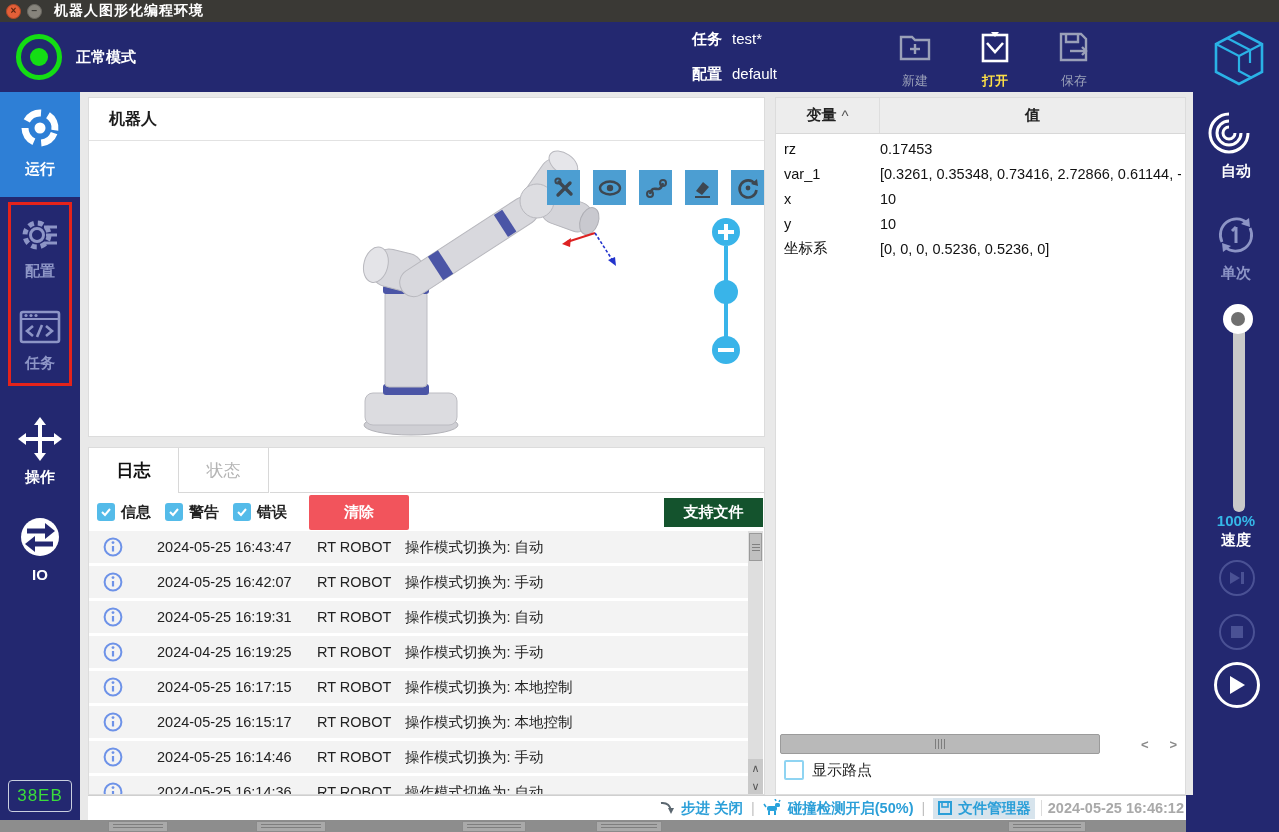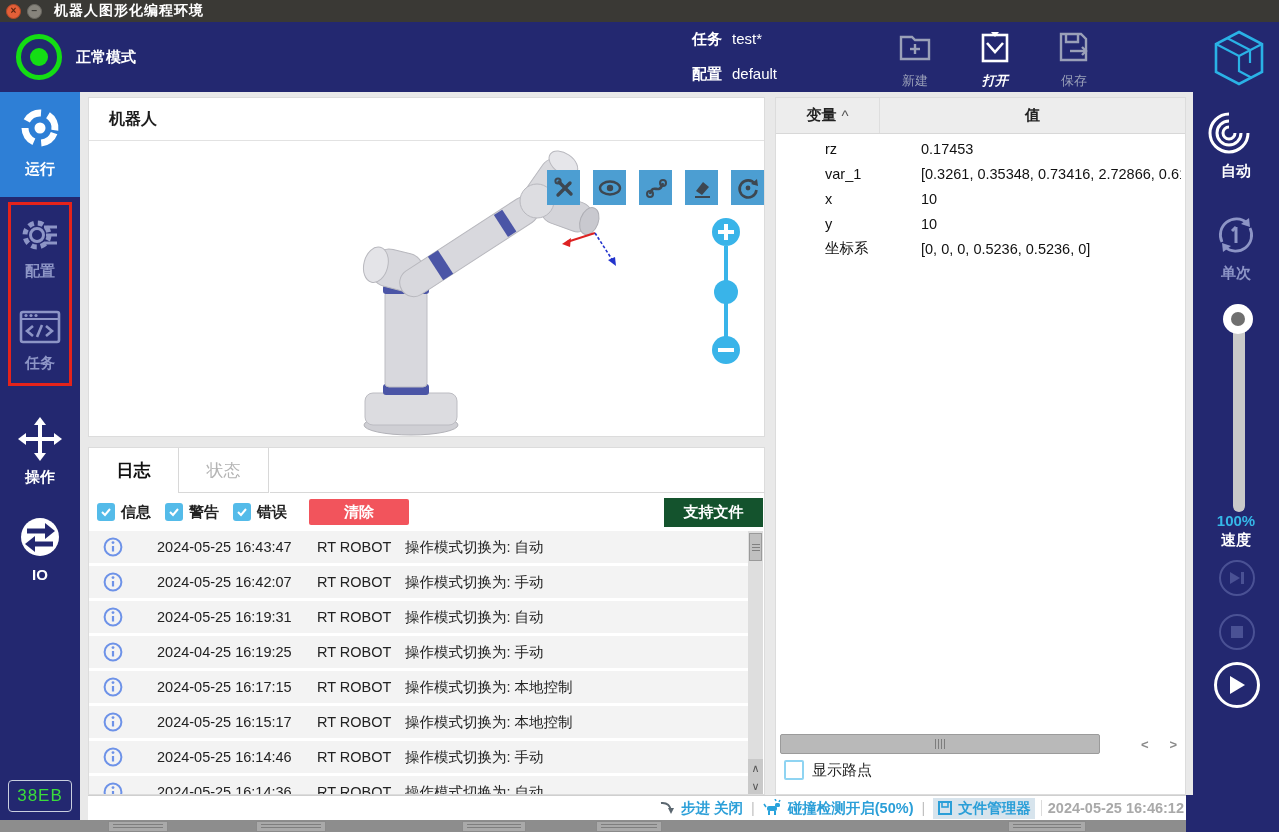--- a/index.html
+++ b/index.html
@@ -46,21 +46,21 @@
 
   
   .log-panel { left:88px; top:447px; width:677px; height:348px; background:#fff; border:1px solid #dcdcdc; overflow:hidden; }
   .tab { width:90px; height:45px; display:flex; align-items:center; justify-content:center; font-size:17px; border-right:1px solid #d8d8d8; border-bottom:1px solid #d8d8d8; background:#fff; }
   .tab.active { font-weight:bold; color:#111; border-bottom:none; }
   .tab.inactive { color:#b4b4b4; }
   .tabs-filler { position:absolute; left:181px; top:0; width:494px; height:45px; border-bottom:1px solid #d8d8d8; }
   .filter-row { position:absolute; left:0; top:45px; width:675px; height:38px; display:flex; align-items:center; }
   .cb { width:18px; height:18px; background:#54bbe9; border-radius:3px; display:flex; align-items:center; justify-content:center; }
   .cb-lbl { font-size:15px; font-weight:bold; color:#222; margin:0 14px 0 6px; }
-  .btn-clear { width:100px; height:26px; background:#f2545c; color:#fff; font-size:15px; font-weight:bold; border:none; border-radius:2px; margin-left:8px; }
+  .btn-clear { width:100px; height:35px; background:#f2545c; color:#fff; font-size:15px; font-weight:bold; border:none; border-radius:2px; margin-left:8px; }
   .btn-support { position:absolute; right:1px; top:50px; width:99px; height:29px; background:#14532d; color:#fff; font-size:15px; font-weight:bold; border:none; }
   .log-list { position:absolute; left:0; top:83px; width:660px; height:265px; overflow:hidden; }
   .log-row { height:35px; background:#f3f3f3; border-bottom:3px solid #fff; display:flex; align-items:center; font-size:14.5px; color:#222; }
   .log-time { margin-left:34px; width:160px; }
   .log-src { width:80px; }
   .log-msg { margin-left:8px; }
   .vscroll { position:absolute; right:1px; top:83px; width:15px; height:264px; background:#dedede; }
   .vthumb { position:absolute; left:1px; top:2px; width:13px; height:28px; background:#c0c0c0; border:1px solid #9a9a9a; display:flex; flex-direction:column; align-items:center; justify-content:center; gap:2px; }
   .grip-h { width:8px; height:1px; background:#808080; }
   .vbtn { position:absolute; left:0; width:15px; height:18px; background:#c9c9c9; color:#555; font-size:11px; display:flex; align-items:center; justify-content:center; }
@@ -130,21 +130,21 @@
     </svg>
     <div class="lbl">新建</div>
   </div>
 
   <div class="abs hdr-action white-ic" style="left:963px; top:6px;">
     <svg width="38" height="38" viewBox="0 0 38 38">
       <rect x="7" y="7" width="24" height="26" fill="none" stroke="#fff" stroke-width="2.6"></rect>
       <path d="M15 4 h8 l-4 5 z" fill="#fff"></path>
       <polyline points="11,15 19,24 27,15" fill="none" stroke="#fff" stroke-width="2.6"></polyline>
     </svg>
-    <div class="lbl" style="color:#ffffff; font-weight:bold;font-style:italic;">打开</div>
+    <div class="lbl" style="color:#fde047; font-weight:bold;">打开</div>
   </div>
 
   <div class="abs hdr-action gray-ic" style="left:1042px; top:6px;">
     <svg width="38" height="38" viewBox="0 0 38 38">
       <path d="M6 6 h20 l5 5 v21 h-25 z" fill="none" stroke="#9aa0b8" stroke-width="2.4"></path>
       <path d="M11 6 v8 h12 v-8" fill="none" stroke="#9aa0b8" stroke-width="2.4"></path>
       <line x1="15" y1="23" x2="31" y2="23" stroke="#9aa0b8" stroke-width="2.4"></line>
       <polyline points="27,19 31,23 27,27" fill="none" stroke="#9aa0b8" stroke-width="2.4"></polyline>
     </svg>
     <div class="lbl">保存</div>
@@ -446,21 +446,21 @@
 
 <div class="abs vars-panel">
   <div class="vars-hdr">
     <div class="c1">
       <span>变量</span>
       <span style="font-weight:normal; color:#555;">^</span>
     </div>
     <div class="c2">值</div>
   </div>
 
-  <div class="abs" style="left:0; top:38px; width:405px;padding-left:41px;">
+  <div class="abs" style="left:0; top:38px; width:405px;">
     <div class="var-row">
       <span class="var-name">rz</span>
       <span class="var-val">0.17453</span>
     </div>
     <div class="var-row">
       <span class="var-name">var_1</span>
       <span class="var-val">[0.3261, 0.35348, 0.73416, 2.72866, 0.61144, -1.</span>
     </div>
     <div class="var-row">
       <span class="var-name">x</span>

